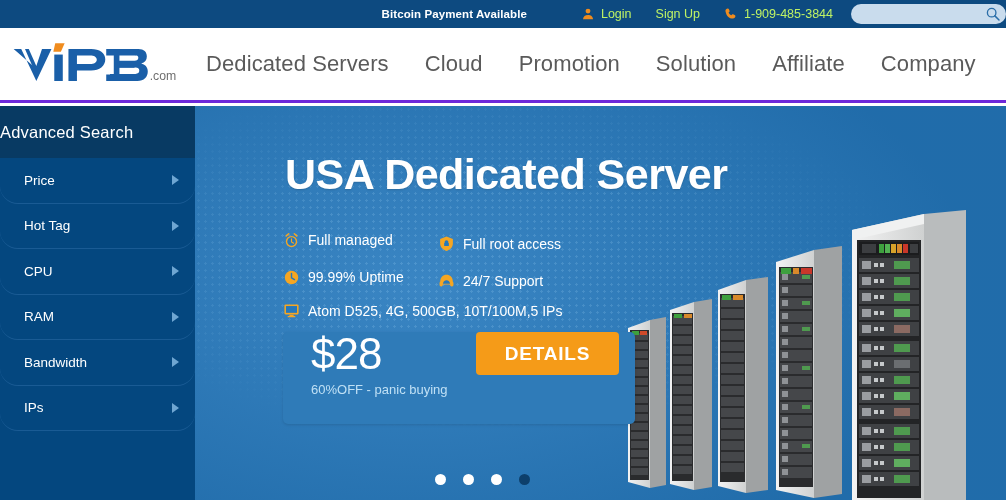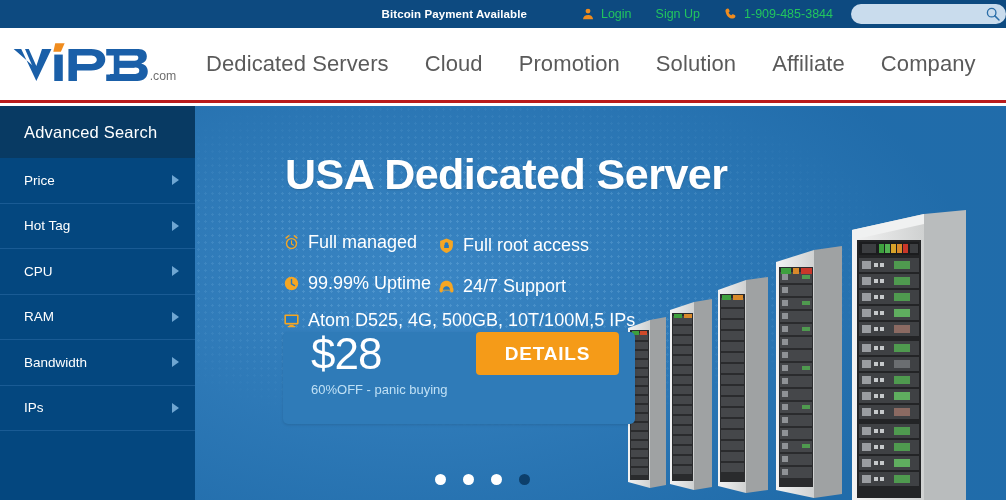--- a/index.html
+++ b/index.html
@@ -21,21 +21,21 @@
     justify-content: flex-end;
   }
   .topbar-note {
     font-size: 11.5px; font-weight: bold;
     color: #ffffff; margin-left: 8px;
     letter-spacing: .1px; white-space: nowrap;
   }
   .topbar-spacer { flex: 0 0 54px; }
   .tb-item {
     display: flex; align-items: center; gap: 6px;
-    color: #22c55e; font-size: 12.5px; cursor: pointer;
+    color: #bef264; font-size: 12.5px; cursor: pointer;
     white-space: nowrap;
   }
   .tb-item.login { margin-left: 0; }
   .tb-gap { width: 24px; }
   .icon-user { width: 14px; height: 14px; display: block; }
   .icon-phone { width: 14px; height: 14px; display: block; }
   .search-wrap {
     margin-left: 18px;
     width: 155px; height: 20px;
     background: #c9dced;
@@ -55,21 +55,21 @@
     position: absolute; right: 5px; top: 2px;
     width: 16px; height: 16px;
     background: none; border: none; cursor: pointer; padding: 0;
   }
 
   
   .header {
     position: absolute; top: 28px; left: 0;
     width: 1006px; height: 75px;
     background: #ffffff;
-    border-bottom: 3px solid #b91c1c;
+    border-bottom: 3px solid #6d28d9;
     display: flex; align-items: center;
   }
   .logo {
     margin-left: 8px; width: 170px; height: 56px;
     display: flex; align-items: center; cursor: pointer;
   }
   .nav {
     display: flex; align-items: center; height: 100%;
     margin-left: 10px;
   }
@@ -87,31 +87,30 @@
 
   
   .sidebar {
     position: absolute; top: 0; left: 0;
     width: 195px; height: 394px;
     background: #04477f;
   }
   .sidebar-head {
     height: 52px; background: #083a63;
     display: flex; align-items: center;
-    padding-left: 24px;
     color: #ffffff; font-size: 16.5px;
     letter-spacing: .2px;
   }
   .side-item {
     height: 45.5px;
     border-bottom: 1px solid #1a5b94;
     display: flex; align-items: center;
     padding: 0 16px 0 24px;
     color: #ffffff; font-size: 13.5px;
-    cursor: pointer; position: relative;
+    cursor: pointer; position: relative; border-radius: 18px;
   }
   .side-label { flex: 1; }
   .caret {
     width: 0; height: 0;
     border-left: 7px solid #6fa6d2;
     border-top: 5px solid transparent;
     border-bottom: 5px solid transparent;
   }
   .side-tail { height: 20px; }
 
@@ -140,21 +139,21 @@
     letter-spacing: -.5px; white-space: nowrap;
     text-shadow: 0 1px 2px rgba(0,0,0,.15);
   }
   .features {
     position: absolute; left: 88px; top: 122px;
     width: 390px;
   }
   .feat-row { display: flex; margin-bottom: 13px; }
   .feat {
     display: flex; align-items: center; gap: 8px;
-    color: #ffffff; font-size: 18px; white-space: nowrap;
+    color: #ffffff; font-size: 14px; white-space: nowrap;
   }
   .feat.col1 { width: 155px; }
   .feat.col2 { width: 200px; margin-top: 7px; }
   .feat-ico { width: 17px; height: 17px; flex: 0 0 17px; display: block; }
 
   .price-card {
     position: absolute; left: 88px; top: 226px;
     width: 352px; height: 92px;
     background: #2f7bb8;
     border-radius: 5px;

